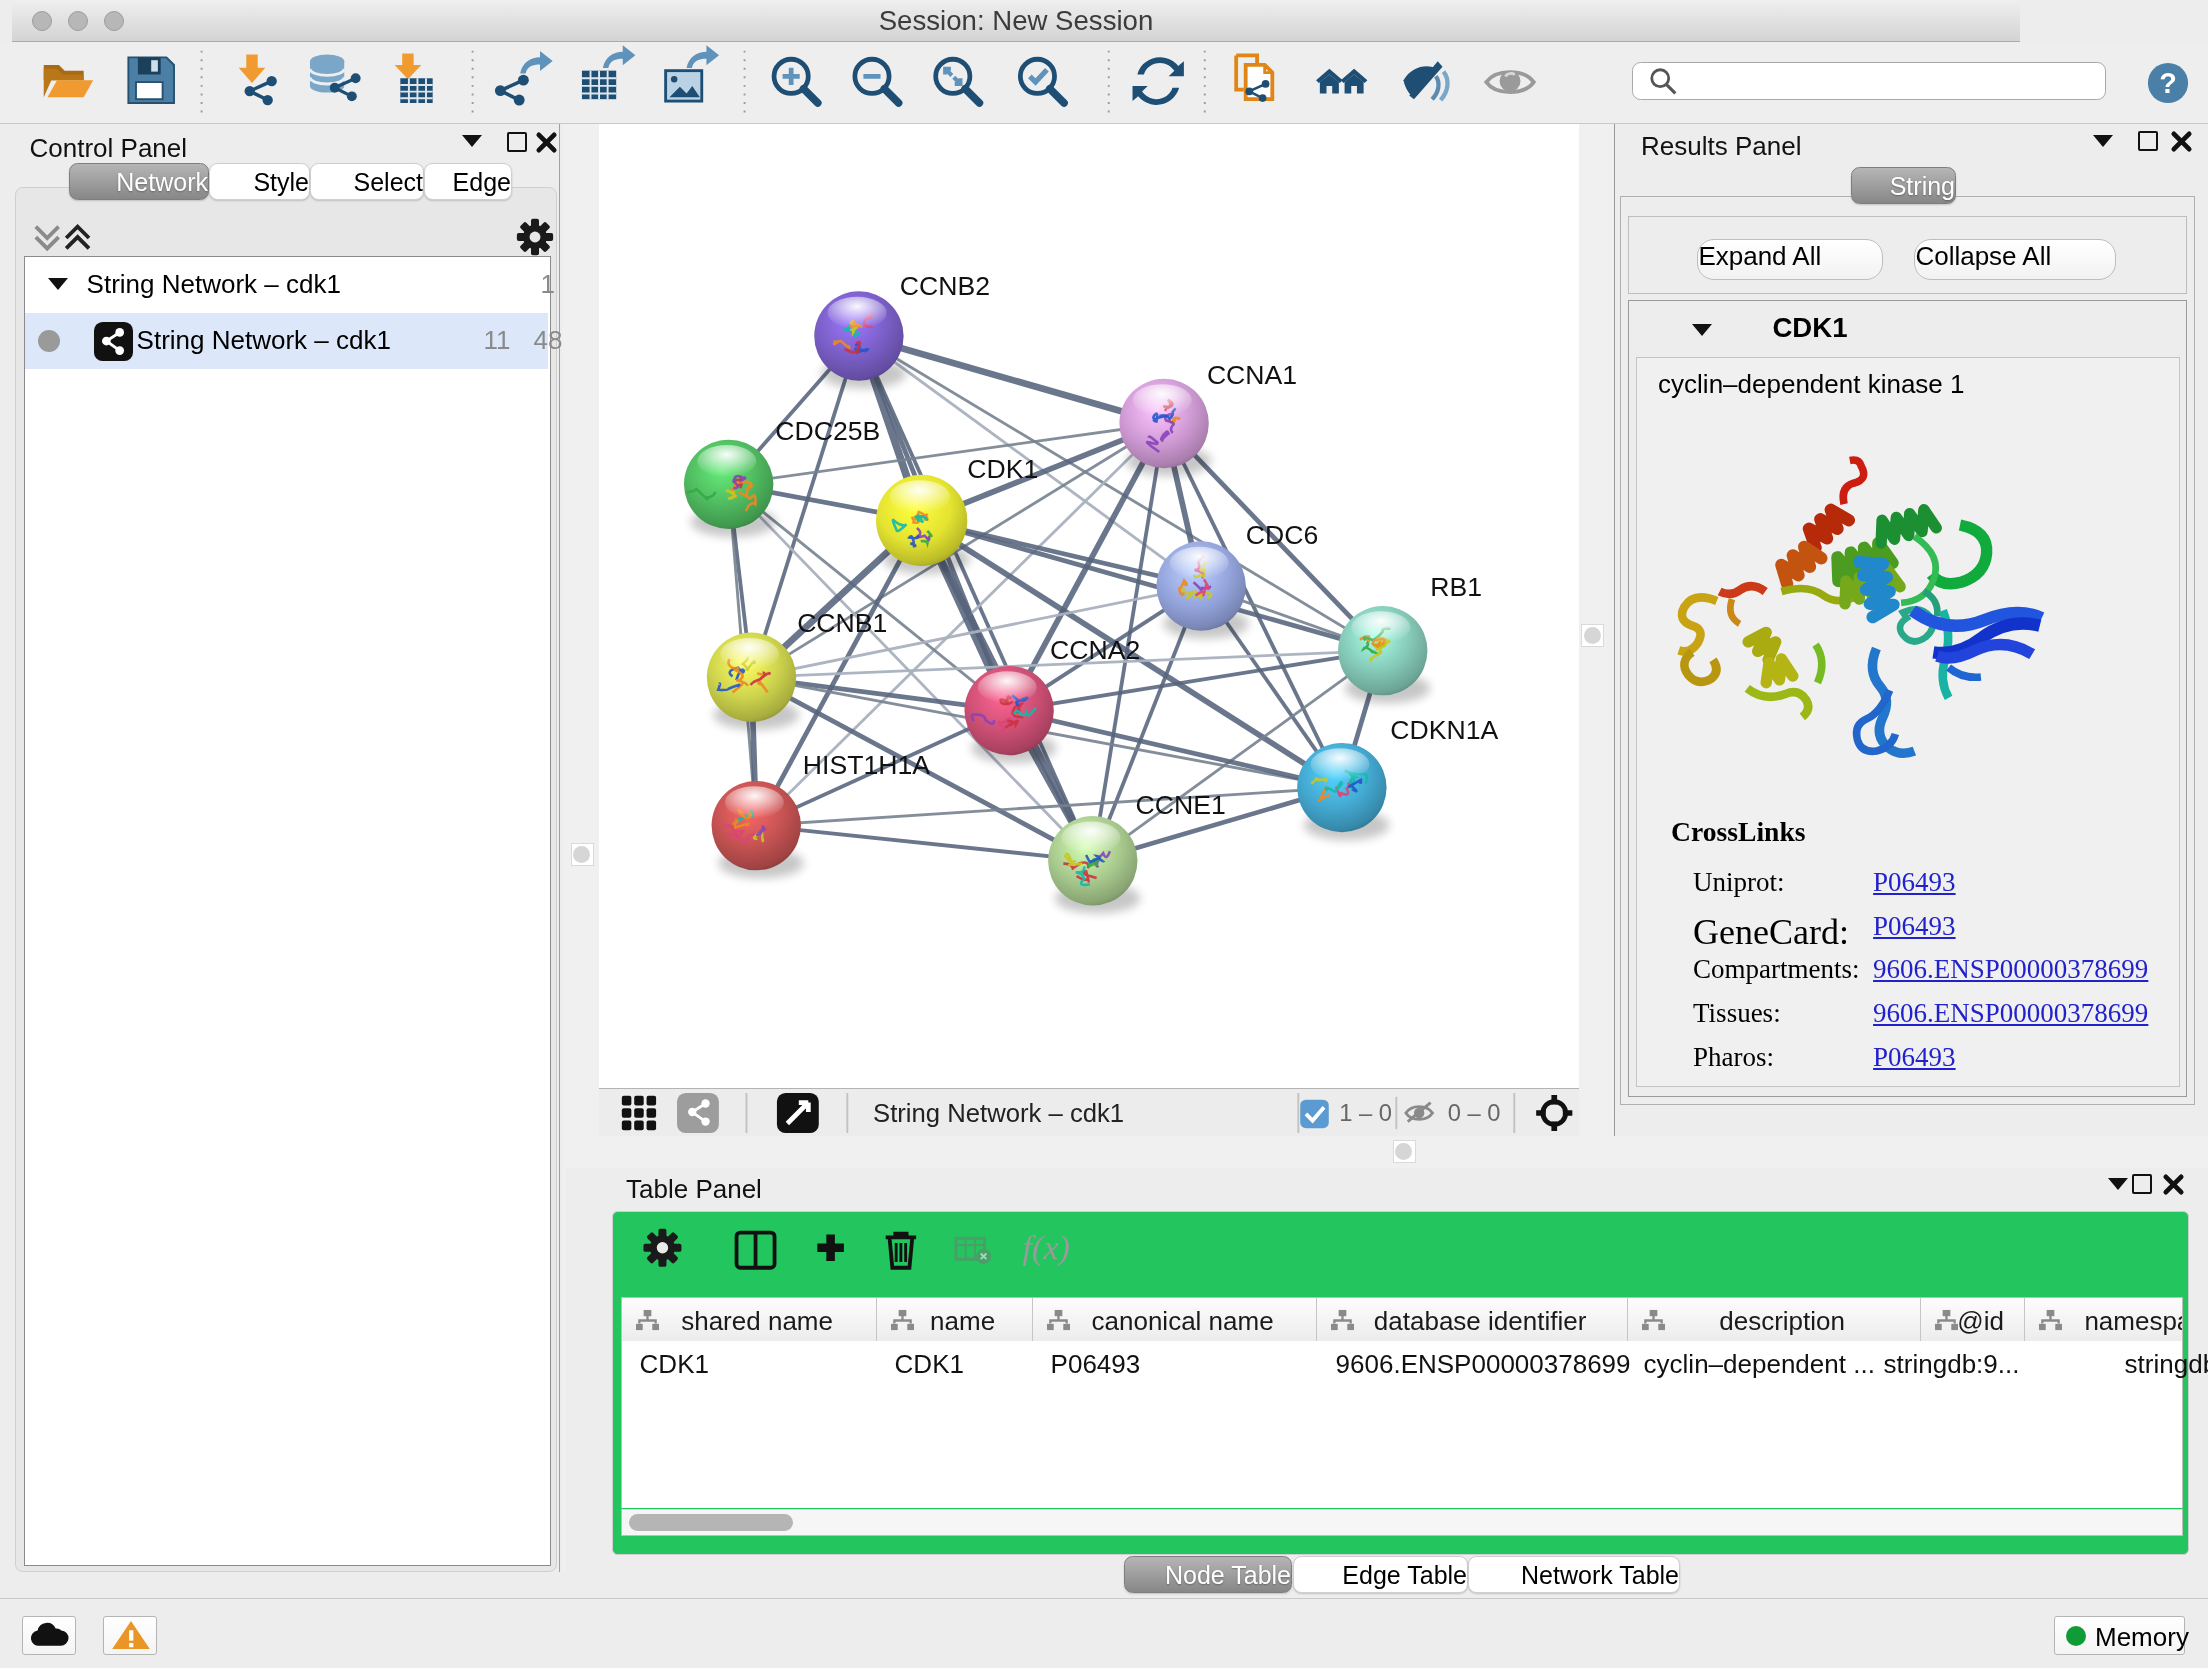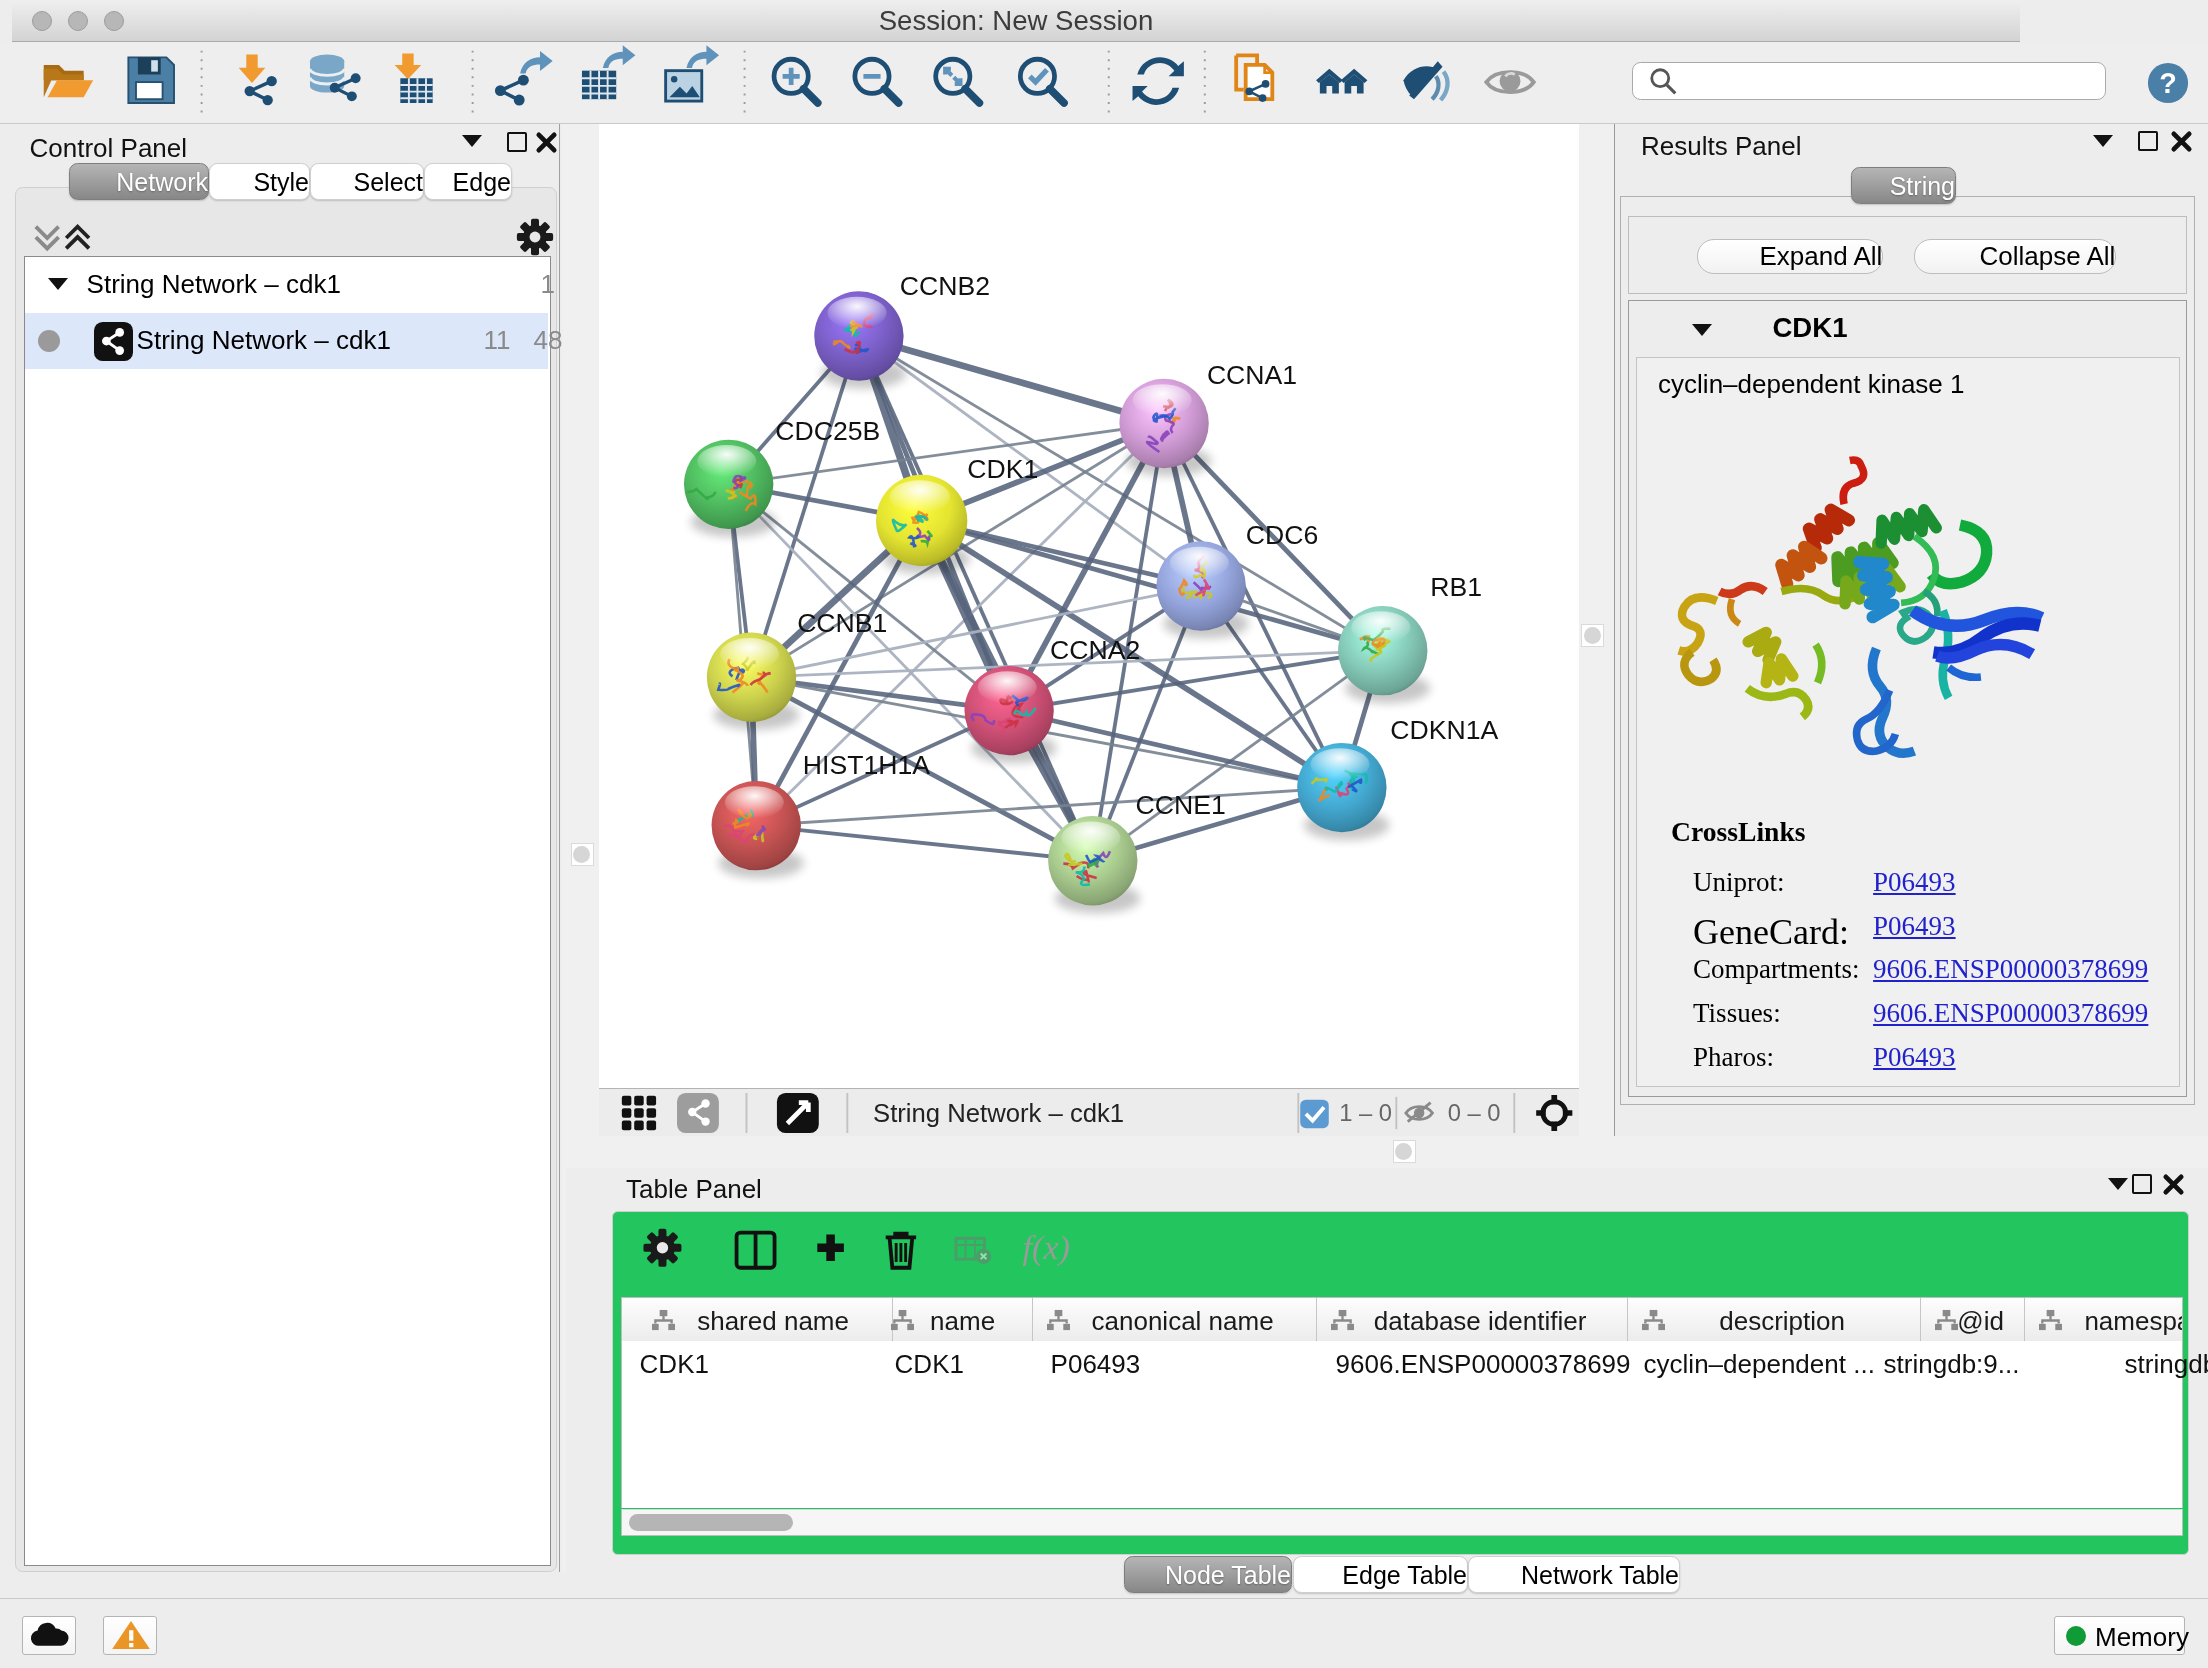--- a/index.html
+++ b/index.html
@@ -18,21 +18,21 @@
 #cbox{left:15px;top:63px;width:542px;height:1385px;background:#e7e7e7;border:1px solid #cfcfcf;border-radius:7.6px}
 #clist{left:7.6px;top:68px;width:527px;height:1310px;background:#fff;border:1.9px solid #8a8a8a}
 .crow{position:absolute;left:0;width:523px;height:56px}
 #vsplit1{left:562px;top:124px;width:37px;height:1448px;background:#f0f0f0}
 #canvas{left:599px;top:124px;width:980px;height:964px;background:#fff}
 #netfooter{left:599px;top:1088px;width:980px;height:48px;background:#ececec;border-top:1px solid #b3b3b3}
 #vsplit2{left:1579px;top:124px;width:35px;height:1044px;background:#f0f0f0}
 #rpanel{left:1614px;top:124px;width:594px;height:1044px;background:#ededed;border-left:1.9px solid #9a9a9a}
 #rcontainer{left:4.8px;top:72px;width:575px;height:909px;border:1px solid #b0b0b0;background:#ededed}
 #rbtnbox{left:7.6px;top:19px;width:559px;height:78px;border:1px solid #bdbdbd}
-.btn{position:absolute;height:35px;background:linear-gradient(#ffffff,#f2f2f2);border:1px solid #bdbdbd;border-radius:17px;font-size:26px;text-align:right;color:#000}
+.btn{position:absolute;height:41px;background:linear-gradient(#ffffff,#f2f2f2);border:1px solid #bdbdbd;border-radius:17px;font-size:26px;text-align:left;color:#000}
 #cdk1sec{left:7.6px;top:103px;width:559px;height:797px;border:1px solid #9a9a9a}
 #cdk1content{left:6.7px;top:56px;width:544px;height:730px;background:#f0f0f0;border:1px solid #c4c4c4}
 .serif{font-family:"Liberation Serif",serif}
 .xlink{color:#2222cc;text-decoration:underline}
 #hsplit{left:566px;top:1136px;width:1643px;height:32px;background:#f0f0f0}
 #tpanel{left:566px;top:1168px;width:1643px;height:430px;background:#ededed}
 #tcontainer{left:46px;top:43px;width:1577px;height:344px;background:#22c55e;border:1px solid #cfcfcf;border-radius:5.7px}
 #thead{left:7.6px;top:85px;width:1562px;height:45px;background:linear-gradient(#fdfdfd,#ececec);border:1px solid #bdbdbd;border-bottom:1px solid #b3b3b3;overflow:hidden}
 #tbody{left:7.6px;top:129px;width:1562px;height:167px;background:#fff;border-left:1px solid #bdbdbd;border-right:1px solid #bdbdbd}
 #tscroll{left:7.6px;top:297px;width:1562px;height:27px;background:#f6f6f6;border:1px solid #bdbdbd;border-top:1px solid #d8d8d8}
@@ -645,21 +645,21 @@
         </g>
       <g transform="translate(330,12)" opacity="0.5">
           <rect x="0" y="2" width="30" height="22" fill="none" stroke="#777" stroke-width="3"></rect>
           <path d="M0 9 h30 M10 2 v22 M20 2 v22" stroke="#777" stroke-width="2"></path>
           <circle cx="29" cy="21" r="8" fill="#777"></circle>
           <path d="M26 18 l6 6 M32 18 l-6 6" stroke="#fff" stroke-width="2"></path>
         </g>
       <text x="400" y="36" font-size="36" fill="#9a9a9a" font-family="Liberation Serif,serif" font-style="italic">f(x)</text>
     </svg>
     <div class="abs" id="thead">
-        <div class="hcol" style="left:16px;width:255px">
+        <div class="hcol" style="left:0px;width:255px">
           <svg width="25" height="23" viewBox="0 0 26 24" style="position:absolute;left:13.3px;top:11.4px">
             <g fill="none" stroke="#8a8a8a" stroke-width="2.4">
               <rect x="9" y="1" width="8" height="6.5" fill="#8a8a8a" stroke="none"></rect>
               <rect x="1" y="15.5" width="7" height="6.5" fill="#8a8a8a" stroke="none"></rect>
               <rect x="18" y="15.5" width="7" height="6.5" fill="#8a8a8a" stroke="none"></rect>
               <path d="M13 7 v5 M4.5 15 v-3 h17 v3"></path>
             </g>
           </svg>
           <div class="hlab" style="padding-left:17px">shared name</div>
         </div>

